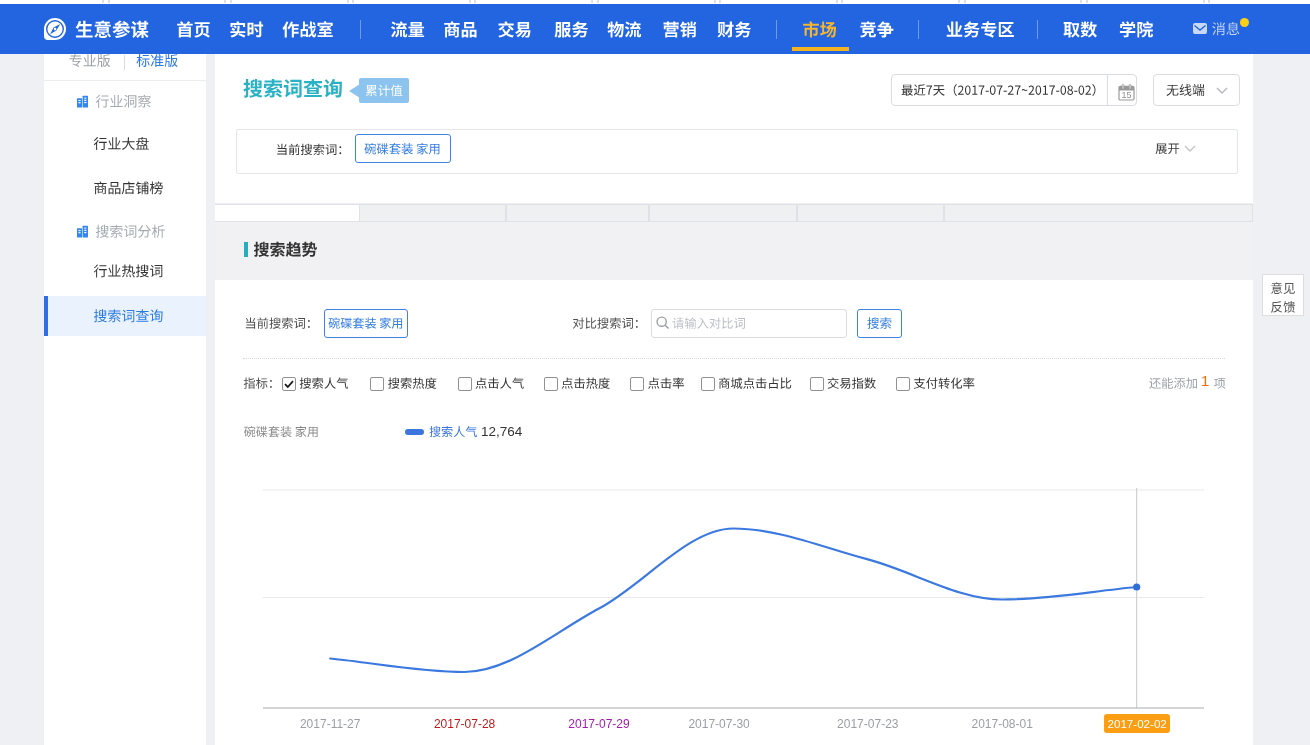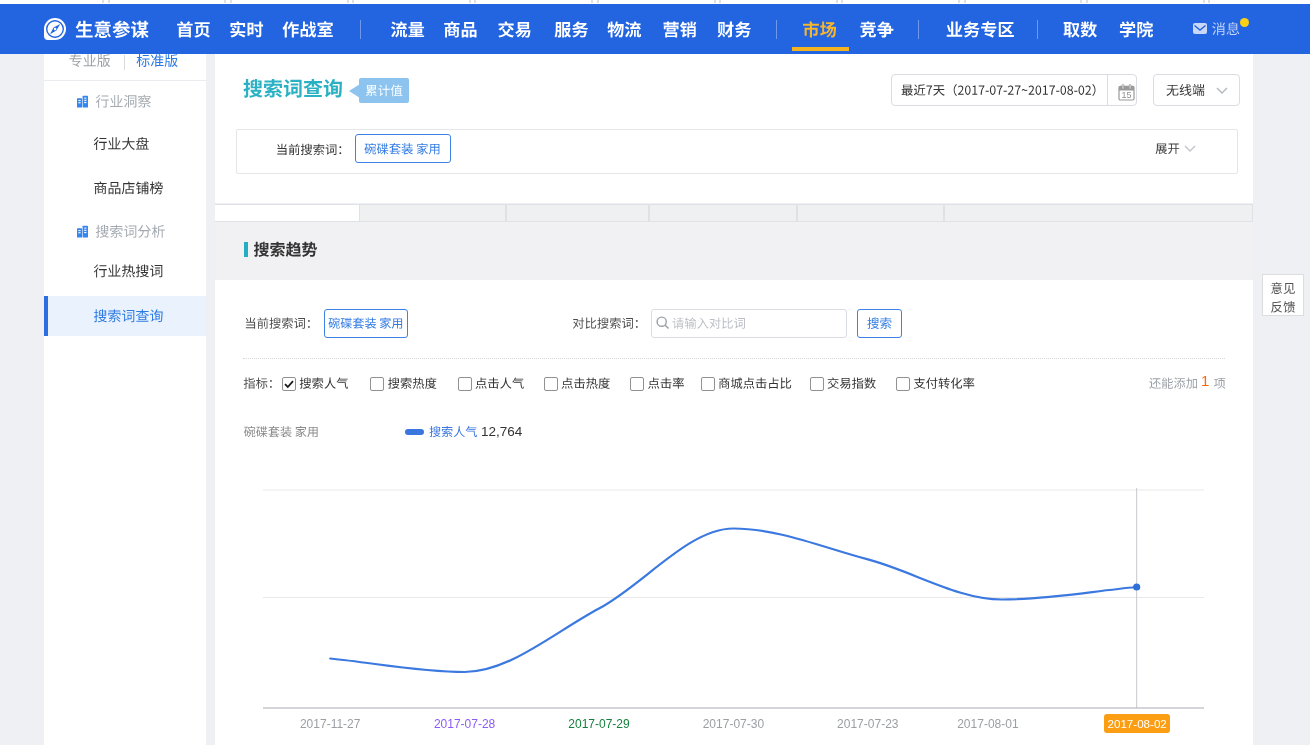--- a/index.html
+++ b/index.html
@@ -121,27 +121,27 @@
     <div style="position:absolute;left:481px;top:424px;width:60px;height:16px;font:13.5px 'Liberation Sans';color:#333">12,764</div>
     <svg style="position:absolute;left:215px;top:440px" width="1038" height="305" viewBox="0 0 1038 305">
       <line x1="48" y1="50" x2="989" y2="50" stroke="#e9e9eb" stroke-width="1"></line>
       <line x1="48" y1="157.5" x2="989" y2="157.5" stroke="#e9e9eb" stroke-width="1"></line>
       <line x1="921.7" y1="48" x2="921.7" y2="268" stroke="#c6c8cc" stroke-width="1"></line>
       <line x1="48" y1="268" x2="989" y2="268" stroke="#a8abb0" stroke-width="1"></line>
       <path d="M115.2 218.5 C160.0 223.0 204.8 232.0 249.6 232.0 C294.4 232.0 339.2 192.4 384.0 168.5 C428.8 144.6 473.6 88.5 518.4 88.5 C563.2 88.5 608.1 107.6 652.9 119.4 C697.7 131.2 742.5 159.5 787.3 159.5 C832.1 159.5 876.9 151.2 921.7 147.0" stroke="#3b79e0" stroke-width="2.2" fill="none" stroke-linecap="round"></path>
       <circle cx="921.7" cy="147" r="3.6" fill="#2f6fd8"></circle>
     </svg>
     <div style="position:absolute;left:285.2px;top:716.5px;width:90px;height:14px;font:12px 'Liberation Sans';color:#9b9ea3;text-align:center;white-space:nowrap">2017-11-27</div>
-    <div style="position:absolute;left:419.6px;top:716.5px;width:90px;height:14px;font:12px 'Liberation Sans';color:#8b5cf6;text-align:center;white-space:nowrap">2017-07-28</div>
-    <div style="position:absolute;left:554.0px;top:716.5px;width:90px;height:14px;font:12px 'Liberation Sans';color:#15803d;text-align:center;white-space:nowrap">2017-07-29</div>
-    <div style="position:absolute;left:688.4px;top:716.5px;width:90px;height:14px;font:12px 'Liberation Sans';color:#9b9ea3;text-align:center;white-space:nowrap">2017-07-30</div>
+    <div style="position:absolute;left:419.6px;top:716.5px;width:90px;height:14px;font:12px 'Liberation Sans';color:#b91c1c;text-align:center;white-space:nowrap">2017-07-28</div>
+    <div style="position:absolute;left:554.0px;top:716.5px;width:90px;height:14px;font:12px 'Liberation Sans';color:#a21caf;text-align:center;white-space:nowrap">2017-07-29</div>
+    <div style="position:absolute;left:688.4px;top:716.5px;width:90px;height:14px;font:12px 'Liberation Sans';color:#9b9ea3;white-space:nowrap">2017-07-30</div>
     <div style="position:absolute;left:822.8px;top:716.5px;width:90px;height:14px;font:12px 'Liberation Sans';color:#9b9ea3;text-align:center;white-space:nowrap">2017-07-23</div>
-    <div style="position:absolute;left:957.2px;top:716.5px;width:90px;height:14px;font:12px 'Liberation Sans';color:#9b9ea3;white-space:nowrap">2017-08-01</div>
+    <div style="position:absolute;left:957.2px;top:716.5px;width:90px;height:14px;font:12px 'Liberation Sans';color:#9b9ea3;text-align:center;white-space:nowrap">2017-08-01</div>
     <div style="position:absolute;left:1104px;top:714px;width:66.3px;height:19.3px;background:#fb9e13;border-radius:3px"></div>
-    <div style="position:absolute;left:1104px;top:716.8px;width:66.3px;height:14px;font:11.6px 'Liberation Sans';color:#fff;text-align:center;white-space:nowrap">2017-08-02</div>
+    <div style="position:absolute;left:1104px;top:716.8px;width:66.3px;height:14px;font:11.6px 'Liberation Sans';color:#fff;text-align:center;white-space:nowrap">2017-02-02</div>
     <div style="position:absolute;left:1262px;top:274px;width:42px;height:42px;background:#fff;border:1px solid #ddd;box-sizing:border-box"></div>
     <svg style="position:absolute;left:0;top:0;z-index:50;pointer-events:none" width="1310" height="745">
       <path transform="translate(75.0,36.4)" d="M3.8 -15.5C3.2 -12.9 2 -10.4 0.6 -8.8C1.1 -8.5 2.1 -7.9 2.6 -7.5C3.2 -8.2 3.7 -9.2 4.3 -10.2H8.1V-6.9H3.1V-4.8H8.1V-1H0.9V1.1H17.7V-1H10.5V-4.8H16V-6.9H10.5V-10.2H16.7V-12.4H10.5V-15.7H8.1V-12.4H5.3C5.6 -13.2 5.9 -14.1 6.1 -15Z M23.8 -2.8V-0.8C23.8 0.9 24.3 1.5 26.7 1.5C27.2 1.5 29.2 1.5 29.7 1.5C31.4 1.5 32 0.9 32.3 -1.1C31.7 -1.3 30.8 -1.5 30.4 -1.8C30.3 -0.5 30.2 -0.3 29.5 -0.3C29 -0.3 27.3 -0.3 27 -0.3C26.1 -0.3 25.9 -0.4 25.9 -0.9V-2.8ZM32 -2.4C32.8 -1.4 33.8 0 34.1 0.9L36 0.1C35.6 -0.9 34.6 -2.2 33.7 -3.2ZM21.5 -3.1C21 -1.9 20.2 -0.7 19.2 0.1L21.1 1.2C22 0.3 22.8 -1.1 23.4 -2.2ZM23.9 -5.8H31.6V-5H23.9ZM23.9 -7.9H31.6V-7.1H23.9ZM21.8 -9.3V-3.6H26.6L25.8 -2.9C26.8 -2.4 28.1 -1.6 28.7 -1L30.1 -2.4C29.6 -2.8 28.9 -3.2 28.1 -3.6H33.8V-9.3ZM25.3 -13H30.2C30 -12.6 29.8 -12.1 29.7 -11.7H25.9C25.8 -12.1 25.5 -12.6 25.3 -13ZM26.3 -15.5 26.7 -14.7H20.6V-13H24.6L23.3 -12.7C23.4 -12.4 23.5 -12 23.6 -11.7H19.7V-10H35.8V-11.7H31.9L32.5 -12.7L31 -13H34.8V-14.7H29.1C28.9 -15.1 28.7 -15.6 28.5 -15.9Z M48.3 -5.2C46.8 -4.2 43.7 -3.4 41.2 -3C41.6 -2.6 42.1 -1.9 42.4 -1.3C45.2 -1.9 48.2 -2.8 50.2 -4.3ZM50.5 -3.3C48.5 -1.4 44.3 -0.6 39.9 -0.3C40.3 0.3 40.8 1.1 41 1.7C45.8 1.1 50 0.1 52.6 -2.4ZM40.2 -10.6C40.7 -10.8 41.3 -10.9 43.7 -11C43.5 -10.6 43.3 -10.2 43.1 -9.8H37.9V-7.8H41.7C40.6 -6.6 39.1 -5.5 37.4 -4.8C37.9 -4.4 38.8 -3.6 39.1 -3.1C40.2 -3.7 41.2 -4.3 42.1 -5.1C42.4 -4.8 42.7 -4.4 42.9 -4.2C44.8 -4.6 47.1 -5.3 48.7 -6.3L46.9 -7.3C46 -6.8 44.4 -6.3 43 -6C43.5 -6.6 44 -7.2 44.5 -7.8H48.1C49.5 -5.8 51.5 -4.1 53.6 -3.1C53.9 -3.7 54.6 -4.5 55.1 -4.9C53.4 -5.5 51.9 -6.6 50.7 -7.8H54.7V-9.8H45.6C45.8 -10.2 46 -10.6 46.2 -11.1L51 -11.3C51.4 -10.9 51.7 -10.5 52 -10.2L53.9 -11.5C52.8 -12.7 50.7 -14.2 49.1 -15.3L47.3 -14.2C47.9 -13.8 48.4 -13.4 49 -13L43.8 -12.8C44.8 -13.4 45.8 -14.1 46.7 -14.9L44.7 -15.9C43.4 -14.7 41.5 -13.5 40.9 -13.2C40.4 -12.9 40 -12.7 39.5 -12.6C39.7 -12.1 40.1 -11 40.2 -10.6Z M56.7 -13.9C57.8 -13 59.2 -11.7 59.8 -10.8L61.4 -12.4C60.7 -13.2 59.2 -14.5 58.2 -15.4ZM63.7 -15.7V-13.8H61.7V-12H63.7V-6.6H66.5V-5.5H62V-3.7H65.3C64.2 -2.3 62.5 -1 60.9 -0.3C61.4 0.1 62 0.9 62.4 1.5C63.9 0.7 65.3 -0.6 66.5 -2.1V1.7H68.6V-2.4C69.6 -0.9 70.9 0.5 72.2 1.4C72.5 0.8 73.2 0 73.7 -0.4C72.3 -1.1 70.8 -2.4 69.8 -3.7H73.2V-5.5H68.6V-6.6H71.4V-12H73.2V-13.8H71.4V-15.7H69.3V-13.8H65.7V-15.7ZM69.3 -12V-11H65.7V-12ZM69.3 -9.4V-8.4H65.7V-9.4ZM56.1 -10V-7.9H58.3V-2C58.3 -1 57.8 -0.4 57.4 0C57.8 0.3 58.4 1.1 58.6 1.5C58.9 1.1 59.4 0.5 62.6 -2.4C62.3 -2.8 62 -3.7 61.8 -4.3L60.5 -3.1V-10Z" fill="#fff"></path>
       <path transform="translate(176.3,36.0)" d="M4.6 -4.9H12.5V-3.8H4.6ZM4.6 -6.5V-7.6H12.5V-6.5ZM4.6 -2.2H12.5V-1H4.6ZM3.5 -13.9C4 -13.5 4.4 -12.8 4.8 -12.3H0.8V-10.4H7.4L7.1 -9.3H2.5V1.5H4.6V0.7H12.5V1.5H14.6V-9.3H9.4L9.9 -10.4H16.4V-12.3H12.6C13 -12.8 13.5 -13.5 13.9 -14.1L11.6 -14.7C11.3 -13.9 10.7 -13 10.3 -12.3H6.3L7.1 -12.7C6.7 -13.3 6 -14.1 5.4 -14.7Z M24.8 -7.7V-4.6C24.8 -3 23.8 -1.2 17.9 -0.1C18.4 0.3 18.9 1.1 19.2 1.6C25.6 0.2 26.9 -2.1 26.9 -4.6V-7.7ZM26.4 -1.6C28.4 -0.8 31.1 0.6 32.3 1.6L33.6 -0.1C32.2 -1 29.5 -2.3 27.6 -3ZM19.8 -10.3V-2.3H21.9V-8.4H29.9V-2.4H32.1V-10.3H25.9C26.1 -10.8 26.4 -11.3 26.6 -11.9H33.4V-13.8H18.4V-11.9H24.3C24.1 -11.4 24 -10.8 23.8 -10.3Z" fill="#ffffff"></path>
       <path transform="translate(229.2,36.0)" d="M9.1 -1.1C11.3 -0.5 13.6 0.6 14.9 1.5L16.2 -0.2C14.8 -1 12.3 -2 10.1 -2.7ZM4 -9.4C4.9 -8.9 6 -8 6.5 -7.5L7.8 -8.9C7.2 -9.5 6.1 -10.3 5.2 -10.7ZM2.2 -6.8C3.1 -6.3 4.3 -5.5 4.8 -4.9L6 -6.5C5.5 -7 4.3 -7.8 3.4 -8.2ZM1.3 -13V-9H3.4V-11.1H13.8V-9H15.9V-13H10.1C9.9 -13.6 9.5 -14.3 9.1 -14.8L7.1 -14.2C7.3 -13.8 7.5 -13.4 7.7 -13ZM1.2 -4.7V-3H6.7C5.7 -1.8 4.1 -0.9 1.3 -0.3C1.7 0.2 2.3 1 2.5 1.5C6.3 0.6 8.2 -0.9 9.3 -3H16.1V-4.7H9.9C10.3 -6.3 10.4 -8.2 10.5 -10.3H8.3C8.2 -8.1 8.2 -6.2 7.7 -4.7Z M25.1 -7.4C25.9 -6.1 27 -4.4 27.5 -3.4L29.4 -4.5C28.8 -5.5 27.6 -7.1 26.8 -8.3ZM22.3 -6.6V-3.5H20.3V-6.6ZM22.3 -8.4H20.3V-11.4H22.3ZM18.3 -13.3V-0.3H20.3V-1.7H24.3V-13.3ZM30 -14.5V-11.4H24.9V-9.4H30V-1.2C30 -0.9 29.9 -0.8 29.5 -0.8C29.2 -0.8 27.9 -0.8 26.7 -0.8C27 -0.2 27.3 0.7 27.4 1.3C29.1 1.3 30.3 1.2 31.1 0.9C31.9 0.6 32.1 0 32.1 -1.2V-9.4H33.9V-11.4H32.1V-14.5Z" fill="#ffffff"></path>
       <path transform="translate(282.1,36.0)" d="M8.9 -14.4C8.1 -12 6.7 -9.5 5.2 -7.9C5.6 -7.6 6.5 -6.9 6.8 -6.5C7.6 -7.4 8.3 -8.5 9 -9.8H9.7V1.5H11.8V-2.3H16.5V-4.2H11.8V-6.2H16.3V-8H11.8V-9.8H16.7V-11.8H10C10.3 -12.5 10.6 -13.2 10.9 -13.9ZM4.3 -14.6C3.4 -12.1 1.9 -9.6 0.4 -8.1C0.7 -7.6 1.3 -6.4 1.5 -5.9C1.9 -6.3 2.2 -6.7 2.6 -7.1V1.5H4.7V-10.3C5.3 -11.5 5.9 -12.7 6.3 -13.9Z M30.4 -13.2C30.9 -12.5 31.6 -11.4 32 -10.7L33.4 -11.6C33.1 -12.2 32.4 -13.3 31.8 -14ZM27.8 -14.5C27.9 -12.7 28 -11.1 28.1 -9.6L26 -9.3L26.3 -7.5L28.2 -7.8C28.4 -5.8 28.7 -4.1 29 -2.7C28.1 -1.7 27.1 -0.9 25.9 -0.3V-7H22.8V-9.8H26.1V-11.6H22.8V-14.4H20.9V-7H18.5V1.2H20.3V0.2H24V1.1H25.9V-0.1C26.4 0.3 26.9 0.8 27.2 1.2C28.1 0.7 28.9 0.1 29.7 -0.7C30.3 0.7 31.1 1.5 32.1 1.5C32.8 1.6 33.7 0.9 34.1 -2C33.8 -2.2 33 -2.7 32.7 -3.1C32.6 -1.6 32.4 -0.8 32.1 -0.8C31.7 -0.9 31.4 -1.4 31.1 -2.4C32.1 -3.8 33 -5.5 33.6 -7.2L32 -8C31.7 -6.9 31.1 -5.8 30.5 -4.8C30.4 -5.7 30.2 -6.8 30.1 -8.1L33.8 -8.6L33.6 -10.3L29.9 -9.8C29.8 -11.3 29.8 -12.9 29.8 -14.5ZM20.3 -1.6V-5.1H24V-1.6Z M36.9 -4V-2.2H41.9V-0.7H35.4V1.1H50.7V-0.7H44V-2.2H49.3V-4H44V-5.3H41.9V-4ZM41.6 -14.3C41.8 -14 41.9 -13.6 42.1 -13.2H35.4V-9.9H37.4V-8.5H39.9C39.2 -7.9 38.6 -7.4 38.3 -7.3C37.8 -6.9 37.5 -6.7 37.1 -6.6C37.3 -6.1 37.6 -5.2 37.7 -4.9C38.4 -5.1 39.3 -5.2 47 -5.8C47.4 -5.4 47.7 -5 48 -4.7L49.6 -5.8C48.9 -6.6 47.7 -7.7 46.7 -8.5H48.7V-9.9H50.6V-13.2H44.4C44.2 -13.8 43.9 -14.4 43.6 -14.9ZM44.7 -8 45.6 -7.2 40.5 -6.9C41.2 -7.4 41.9 -8 42.6 -8.5H45.5ZM37.5 -10.3V-11.4H48.5V-10.3Z" fill="#ffffff"></path>
       <path transform="translate(390.4,36.0)" d="M9.7 -6.1V0.8H11.5V-6.1ZM6.8 -6.1V-4.5C6.8 -3.1 6.6 -1.3 4.6 0.1C5.1 0.4 5.7 1 6 1.4C8.4 -0.2 8.7 -2.6 8.7 -4.5V-6.1ZM12.6 -6.1V-1C12.6 0.1 12.7 0.5 13 0.8C13.3 1.1 13.8 1.2 14.2 1.2C14.4 1.2 14.8 1.2 15.1 1.2C15.4 1.2 15.8 1.2 16 1C16.3 0.8 16.5 0.6 16.6 0.2C16.7 -0.1 16.8 -1 16.8 -1.8C16.3 -2 15.7 -2.3 15.4 -2.6C15.4 -1.8 15.4 -1.2 15.3 -0.9C15.3 -0.6 15.3 -0.5 15.2 -0.4C15.2 -0.4 15.1 -0.4 15 -0.4C14.9 -0.4 14.8 -0.4 14.7 -0.4C14.7 -0.4 14.6 -0.4 14.6 -0.5C14.5 -0.5 14.5 -0.7 14.5 -1V-6.1ZM1.2 -12.9C2.3 -12.4 3.7 -11.5 4.3 -10.9L5.5 -12.5C4.9 -13.2 3.4 -13.9 2.4 -14.4ZM0.5 -8.1C1.7 -7.7 3.1 -6.9 3.7 -6.3L4.9 -8C4.2 -8.6 2.7 -9.3 1.6 -9.7ZM0.8 -0.1 2.6 1.3C3.6 -0.3 4.7 -2.3 5.6 -4.1L4.1 -5.5C3.1 -3.5 1.8 -1.3 0.8 -0.1ZM9.5 -14.2C9.7 -13.7 9.9 -13.1 10.1 -12.5H5.6V-10.7H8.5C7.9 -10 7.3 -9.2 7.1 -9C6.7 -8.7 6.1 -8.5 5.7 -8.4C5.8 -8 6.1 -7 6.2 -6.5C6.8 -6.8 7.8 -6.9 14.2 -7.3C14.5 -6.9 14.8 -6.5 14.9 -6.2L16.6 -7.3C16 -8.2 14.9 -9.6 13.9 -10.7H16.3V-12.5H12.2C12 -13.2 11.7 -14 11.4 -14.6ZM12.2 -10 13 -8.9 9.3 -8.7C9.8 -9.4 10.3 -10 10.8 -10.7H13.3Z M22.2 -11.5H29.3V-10.9H22.2ZM22.2 -13H29.3V-12.5H22.2ZM20.2 -14.1V-9.8H31.4V-14.1ZM18 -9.3V-7.8H33.7V-9.3ZM21.8 -4.6H24.8V-4H21.8ZM26.8 -4.6H29.8V-4H26.8ZM21.8 -6.2H24.8V-5.6H21.8ZM26.8 -6.2H29.8V-5.6H26.8ZM18 -0.4V1.1H33.7V-0.4H26.8V-1H32.1V-2.3H26.8V-2.9H31.8V-7.3H19.9V-2.9H24.8V-2.3H19.5V-1H24.8V-0.4Z" fill="#ffffff"></path>
       <path transform="translate(443.3,36.0)" d="M13.6 -7.5V-5.4C12.9 -6 11.7 -6.8 10.8 -7.5ZM7.3 -14.2 7.8 -13H0.9V-11.2H5.6L4.5 -10.9C4.8 -10.3 5.1 -9.6 5.3 -9.1H1.8V1.5H3.7V-7.5H6.8C6 -6.8 4.8 -6 3.8 -5.5C4 -5.1 4.4 -4.2 4.5 -3.8L5.2 -4.3V0.1H6.9V-0.6H11.9V-4.5C12.2 -4.3 12.4 -4.1 12.6 -3.9L13.6 -5V-0.4C13.6 -0.1 13.5 -0.1 13.2 -0.1C13 -0 12 -0 11.1 -0.1C11.4 0.3 11.6 1 11.7 1.4C13.1 1.4 14 1.4 14.7 1.2C15.3 0.9 15.5 0.5 15.5 -0.4V-9.1H11.9C12.3 -9.6 12.7 -10.3 13 -10.9L11.2 -11.2H16.3V-13H10.2C10 -13.5 9.6 -14.2 9.4 -14.7ZM6.1 -9.1 7.4 -9.6C7.2 -10 6.8 -10.7 6.5 -11.2H10.8C10.6 -10.6 10.2 -9.8 9.9 -9.1ZM9.3 -6.5C10 -6 10.8 -5.4 11.5 -4.8H6C6.8 -5.4 7.6 -6.1 8.2 -6.8L6.8 -7.5H10.3ZM6.9 -3.4H10.3V-2H6.9Z M22.8 -12H28.8V-9.6H22.8ZM20.8 -13.9V-7.7H30.9V-13.9ZM18.4 -6.2V1.5H20.4V0.7H22.9V1.4H25V-6.2ZM20.4 -1.3V-4.3H22.9V-1.3ZM26.4 -6.2V1.5H28.4V0.7H31.2V1.5H33.2V-6.2ZM28.4 -1.3V-4.3H31.2V-1.3Z" fill="#ffffff"></path>
       <path transform="translate(497.5,36.0)" d="M5.1 -10.3C4.1 -9 2.4 -7.8 0.9 -7C1.4 -6.6 2.1 -5.9 2.5 -5.5C4.1 -6.4 5.9 -8 7.1 -9.5ZM10.3 -9.2C11.8 -8.1 13.7 -6.5 14.6 -5.4L16.3 -6.7C15.4 -7.8 13.4 -9.4 11.9 -10.4ZM6.4 -7.2 4.6 -6.6C5.2 -5.1 6.1 -3.8 7.1 -2.6C5.4 -1.5 3.3 -0.8 0.8 -0.3C1.2 0.1 1.8 1.1 2 1.5C4.6 0.9 6.8 0 8.6 -1.3C10.3 0 12.5 0.9 15.2 1.4C15.5 0.9 16 0 16.5 -0.4C13.9 -0.8 11.9 -1.5 10.2 -2.6C11.4 -3.7 12.3 -5.1 13 -6.7L10.9 -7.3C10.4 -6 9.6 -4.8 8.6 -3.9C7.7 -4.8 6.9 -5.9 6.4 -7.2ZM6.9 -14.1C7.2 -13.6 7.5 -13 7.7 -12.4H1V-10.4H16.2V-12.4H10.1L10.1 -12.5C9.9 -13.1 9.3 -14.1 8.9 -14.8Z M22.2 -9.6H29.5V-8.5H22.2ZM22.2 -12.2H29.5V-11.2H22.2ZM20.2 -13.9V-6.9H21.7C20.7 -5.5 19.2 -4.2 17.6 -3.4C18 -3.1 18.8 -2.3 19.1 -1.9C20 -2.5 21 -3.2 21.8 -4H23.3C22.2 -2.5 20.7 -1.2 19 -0.3C19.4 0 20.2 0.8 20.5 1.2C22.4 -0 24.4 -1.9 25.7 -4H27.1C26.4 -2.2 25.1 -0.6 23.7 0.4C24.1 0.7 24.9 1.3 25.3 1.7C26.9 0.3 28.3 -1.7 29.3 -4H30.7C30.5 -1.7 30.2 -0.6 29.8 -0.3C29.7 -0.1 29.5 -0.1 29.2 -0.1C28.9 -0.1 28.2 -0.1 27.5 -0.2C27.8 0.3 28 1 28 1.5C28.9 1.6 29.7 1.6 30.2 1.5C30.7 1.5 31.2 1.3 31.6 0.9C32.1 0.3 32.5 -1.3 32.9 -5C32.9 -5.3 33 -5.8 33 -5.8H23.4C23.7 -6.2 23.9 -6.5 24.1 -6.9H31.6V-13.9Z" fill="#ffffff"></path>
       <path transform="translate(554.2,36.0)" d="M1.6 -14V-7.7C1.6 -5.2 1.5 -1.7 0.4 0.6C0.9 0.8 1.7 1.3 2.1 1.6C2.8 0 3.1 -2.1 3.3 -4.2H5.1V-0.7C5.1 -0.5 5 -0.4 4.8 -0.4C4.6 -0.4 4 -0.4 3.3 -0.4C3.6 0.1 3.8 1 3.9 1.5C5 1.5 5.8 1.5 6.3 1.2C6.9 0.8 7 0.2 7 -0.7V-14ZM3.4 -12.1H5.1V-10.1H3.4ZM3.4 -8.2H5.1V-6.1H3.4L3.4 -7.7ZM14.2 -6.1C13.9 -5.2 13.6 -4.3 13.1 -3.5C12.6 -4.3 12.1 -5.2 11.8 -6.1ZM8 -14V1.5H9.9V0.1C10.3 0.5 10.7 1.1 11 1.5C11.8 1 12.5 0.4 13.2 -0.3C13.9 0.4 14.7 1 15.7 1.5C15.9 1 16.5 0.3 16.9 -0C16 -0.5 15.1 -1.1 14.4 -1.9C15.3 -3.4 16 -5.3 16.4 -7.7L15.2 -8.1L14.9 -8H9.9V-12.1H13.9V-10.7C13.9 -10.5 13.8 -10.4 13.6 -10.4C13.3 -10.4 12.3 -10.4 11.4 -10.5C11.7 -10 11.9 -9.3 12 -8.7C13.3 -8.7 14.3 -8.7 15 -9C15.7 -9.3 15.9 -9.8 15.9 -10.7V-14ZM10 -6.1C10.5 -4.5 11.2 -3.1 12 -1.9C11.4 -1.1 10.7 -0.5 9.9 -0.1V-6.1Z M24.4 -6.5C24.3 -6 24.2 -5.5 24.1 -5H19.2V-3.3H23.3C22.3 -1.7 20.6 -0.7 18.1 -0.2C18.5 0.2 19.1 1.1 19.3 1.5C22.4 0.7 24.4 -0.8 25.6 -3.3H30.2C30 -1.7 29.7 -0.8 29.3 -0.5C29.1 -0.4 28.8 -0.3 28.5 -0.3C27.9 -0.3 26.7 -0.4 25.6 -0.5C25.9 0 26.2 0.8 26.2 1.3C27.3 1.4 28.5 1.4 29.1 1.3C29.9 1.3 30.4 1.2 30.9 0.7C31.6 0.1 32 -1.3 32.4 -4.2C32.5 -4.5 32.5 -5 32.5 -5H26.2C26.4 -5.5 26.4 -5.9 26.5 -6.3ZM29.3 -11.2C28.4 -10.5 27.2 -9.9 25.8 -9.4C24.6 -9.8 23.7 -10.4 23 -11.2L23.1 -11.2ZM23.4 -14.6C22.5 -13.2 20.9 -11.6 18.5 -10.5C18.9 -10.2 19.4 -9.4 19.7 -8.9C20.4 -9.3 21 -9.7 21.6 -10.1C22.2 -9.6 22.8 -9.1 23.4 -8.7C21.7 -8.2 19.8 -7.9 17.9 -7.8C18.2 -7.3 18.6 -6.5 18.7 -6C21.2 -6.3 23.6 -6.7 25.8 -7.5C27.8 -6.8 30.1 -6.4 32.8 -6.2C33 -6.7 33.5 -7.5 33.9 -8C31.9 -8.1 30 -8.3 28.4 -8.6C30.2 -9.5 31.7 -10.7 32.7 -12.2L31.4 -13.1L31.1 -13H24.6C25 -13.4 25.2 -13.8 25.5 -14.2Z" fill="#ffffff"></path>

